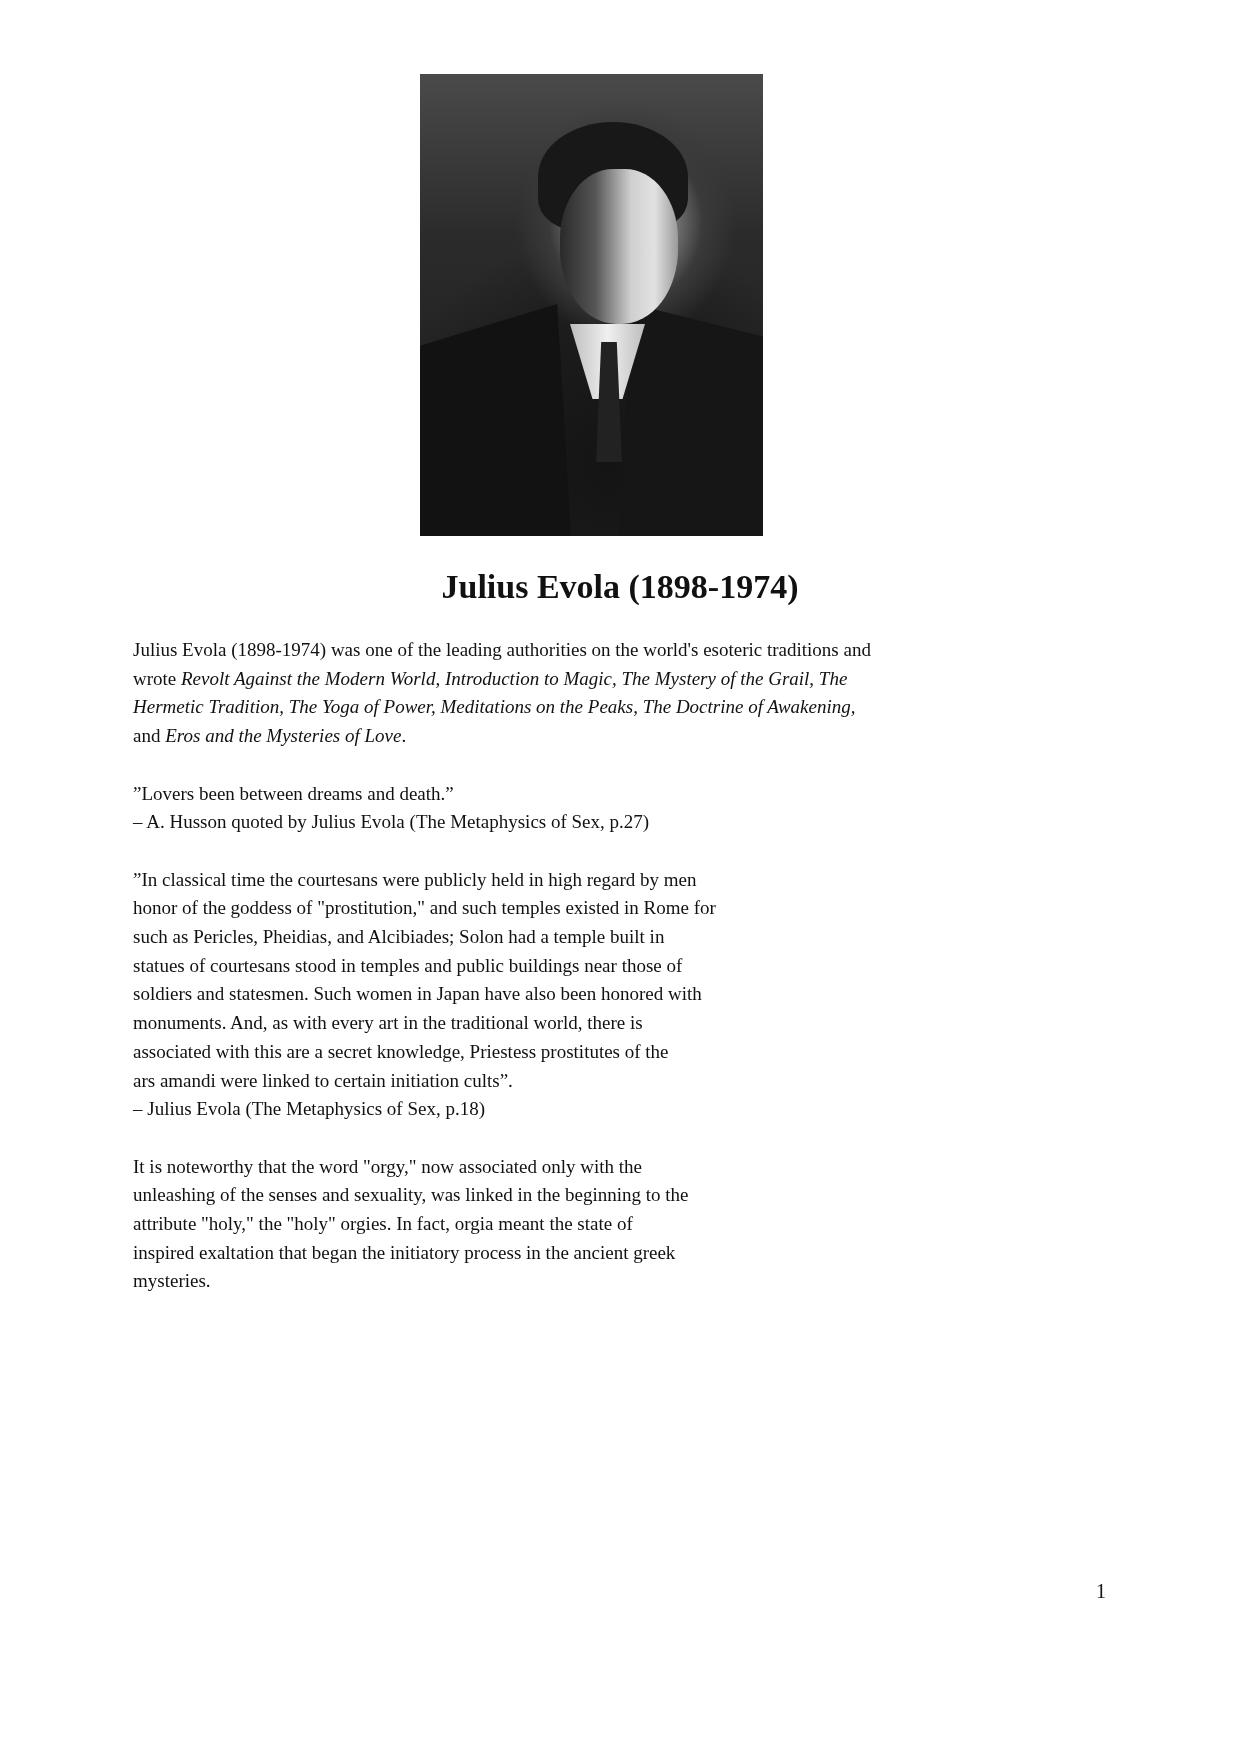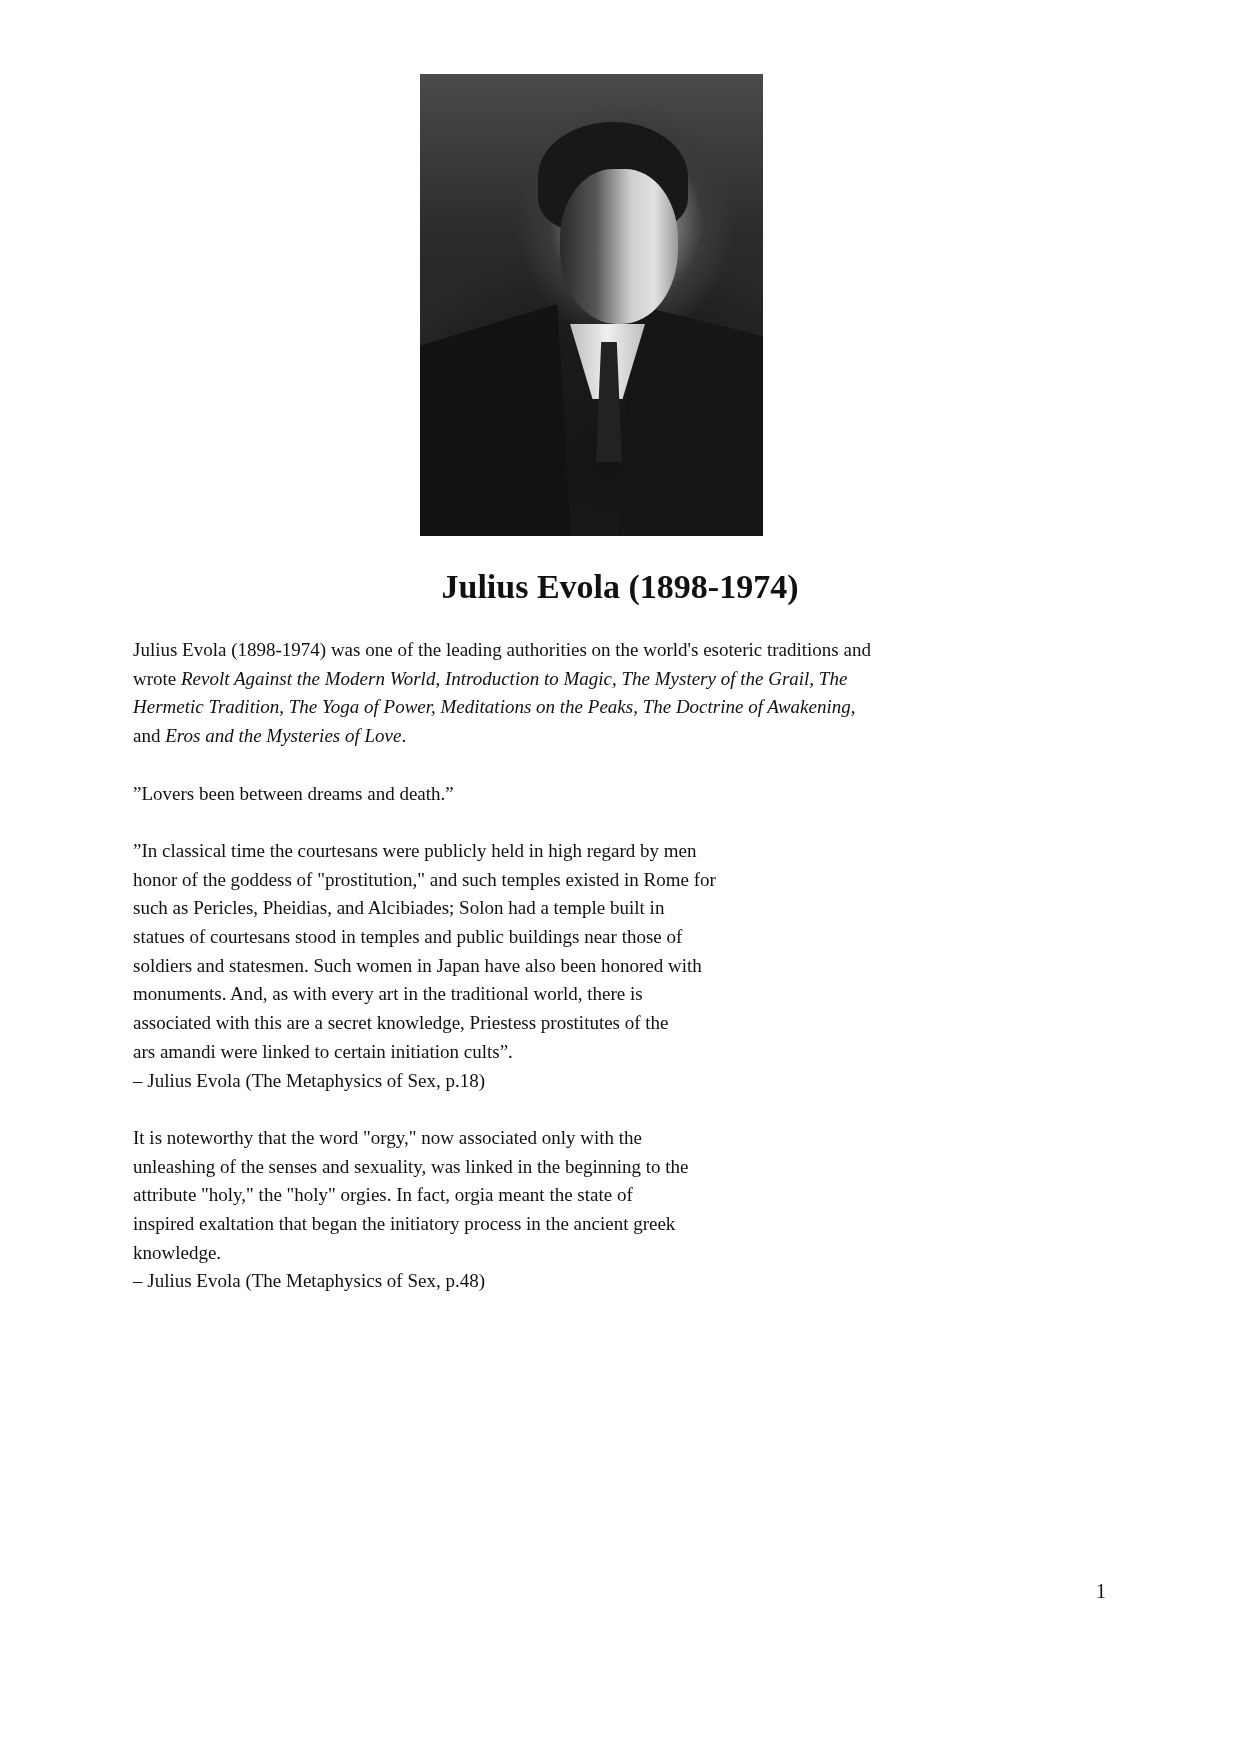--- a/index.html
+++ b/index.html
@@ -53,37 +53,37 @@
 <div class="body-text">
   <p>
     <span class="line">Julius Evola (1898-1974) was one of the leading authorities on the world's esoteric traditions and</span>
     <span class="line"><span>wrote </span><i>Revolt Against the Modern World, Introduction to Magic, The Mystery of the Grail, The</i></span>
     <span class="line"><i>Hermetic Tradition, The Yoga of Power, Meditations on the Peaks, The Doctrine of Awakening,</i></span>
     <span class="line"><span>and </span><i>Eros and the Mysteries of Love</i><span>.</span></span>
   </p>
 
   <p>
     <span class="line">”Lovers been between dreams and death.”</span>
+    <span class="line">– A. Husson quoted by Julius Evola (The Metaphysics of Sex, p.27)</span>
   </p>
 
   <p>
     <span class="line">”In classical time the courtesans were publicly held in high regard by men</span>
     <span class="line">honor of the goddess of "prostitution," and such temples existed in Rome for</span>
     <span class="line">such as Pericles, Pheidias, and Alcibiades; Solon had a temple built in</span>
     <span class="line">statues of courtesans stood in temples and public buildings near those of</span>
     <span class="line">soldiers and statesmen. Such women in Japan have also been honored with</span>
     <span class="line">monuments. And, as with every art in the traditional world, there is</span>
     <span class="line">associated with this are a secret knowledge, Priestess prostitutes of the</span>
     <span class="line">ars amandi were linked to certain initiation cults”.</span>
     <span class="line">– Julius Evola (The Metaphysics of Sex, p.18)</span>
   </p>
 
   <p>
     <span class="line">It is noteworthy that the word "orgy," now associated only with the</span>
     <span class="line">unleashing of the senses and sexuality, was linked in the beginning to the</span>
     <span class="line">attribute "holy," the "holy" orgies. In fact, orgia meant the state of</span>
     <span class="line">inspired exaltation that began the initiatory process in the ancient greek</span>
-    <span class="line">knowledge.</span>
-    <span class="line">– Julius Evola (The Metaphysics of Sex, p.48)</span>
+    <span class="line">mysteries.</span>
   </p>
 </div>
 
 <div class="page-number">1</div>
 
 </body></html>

